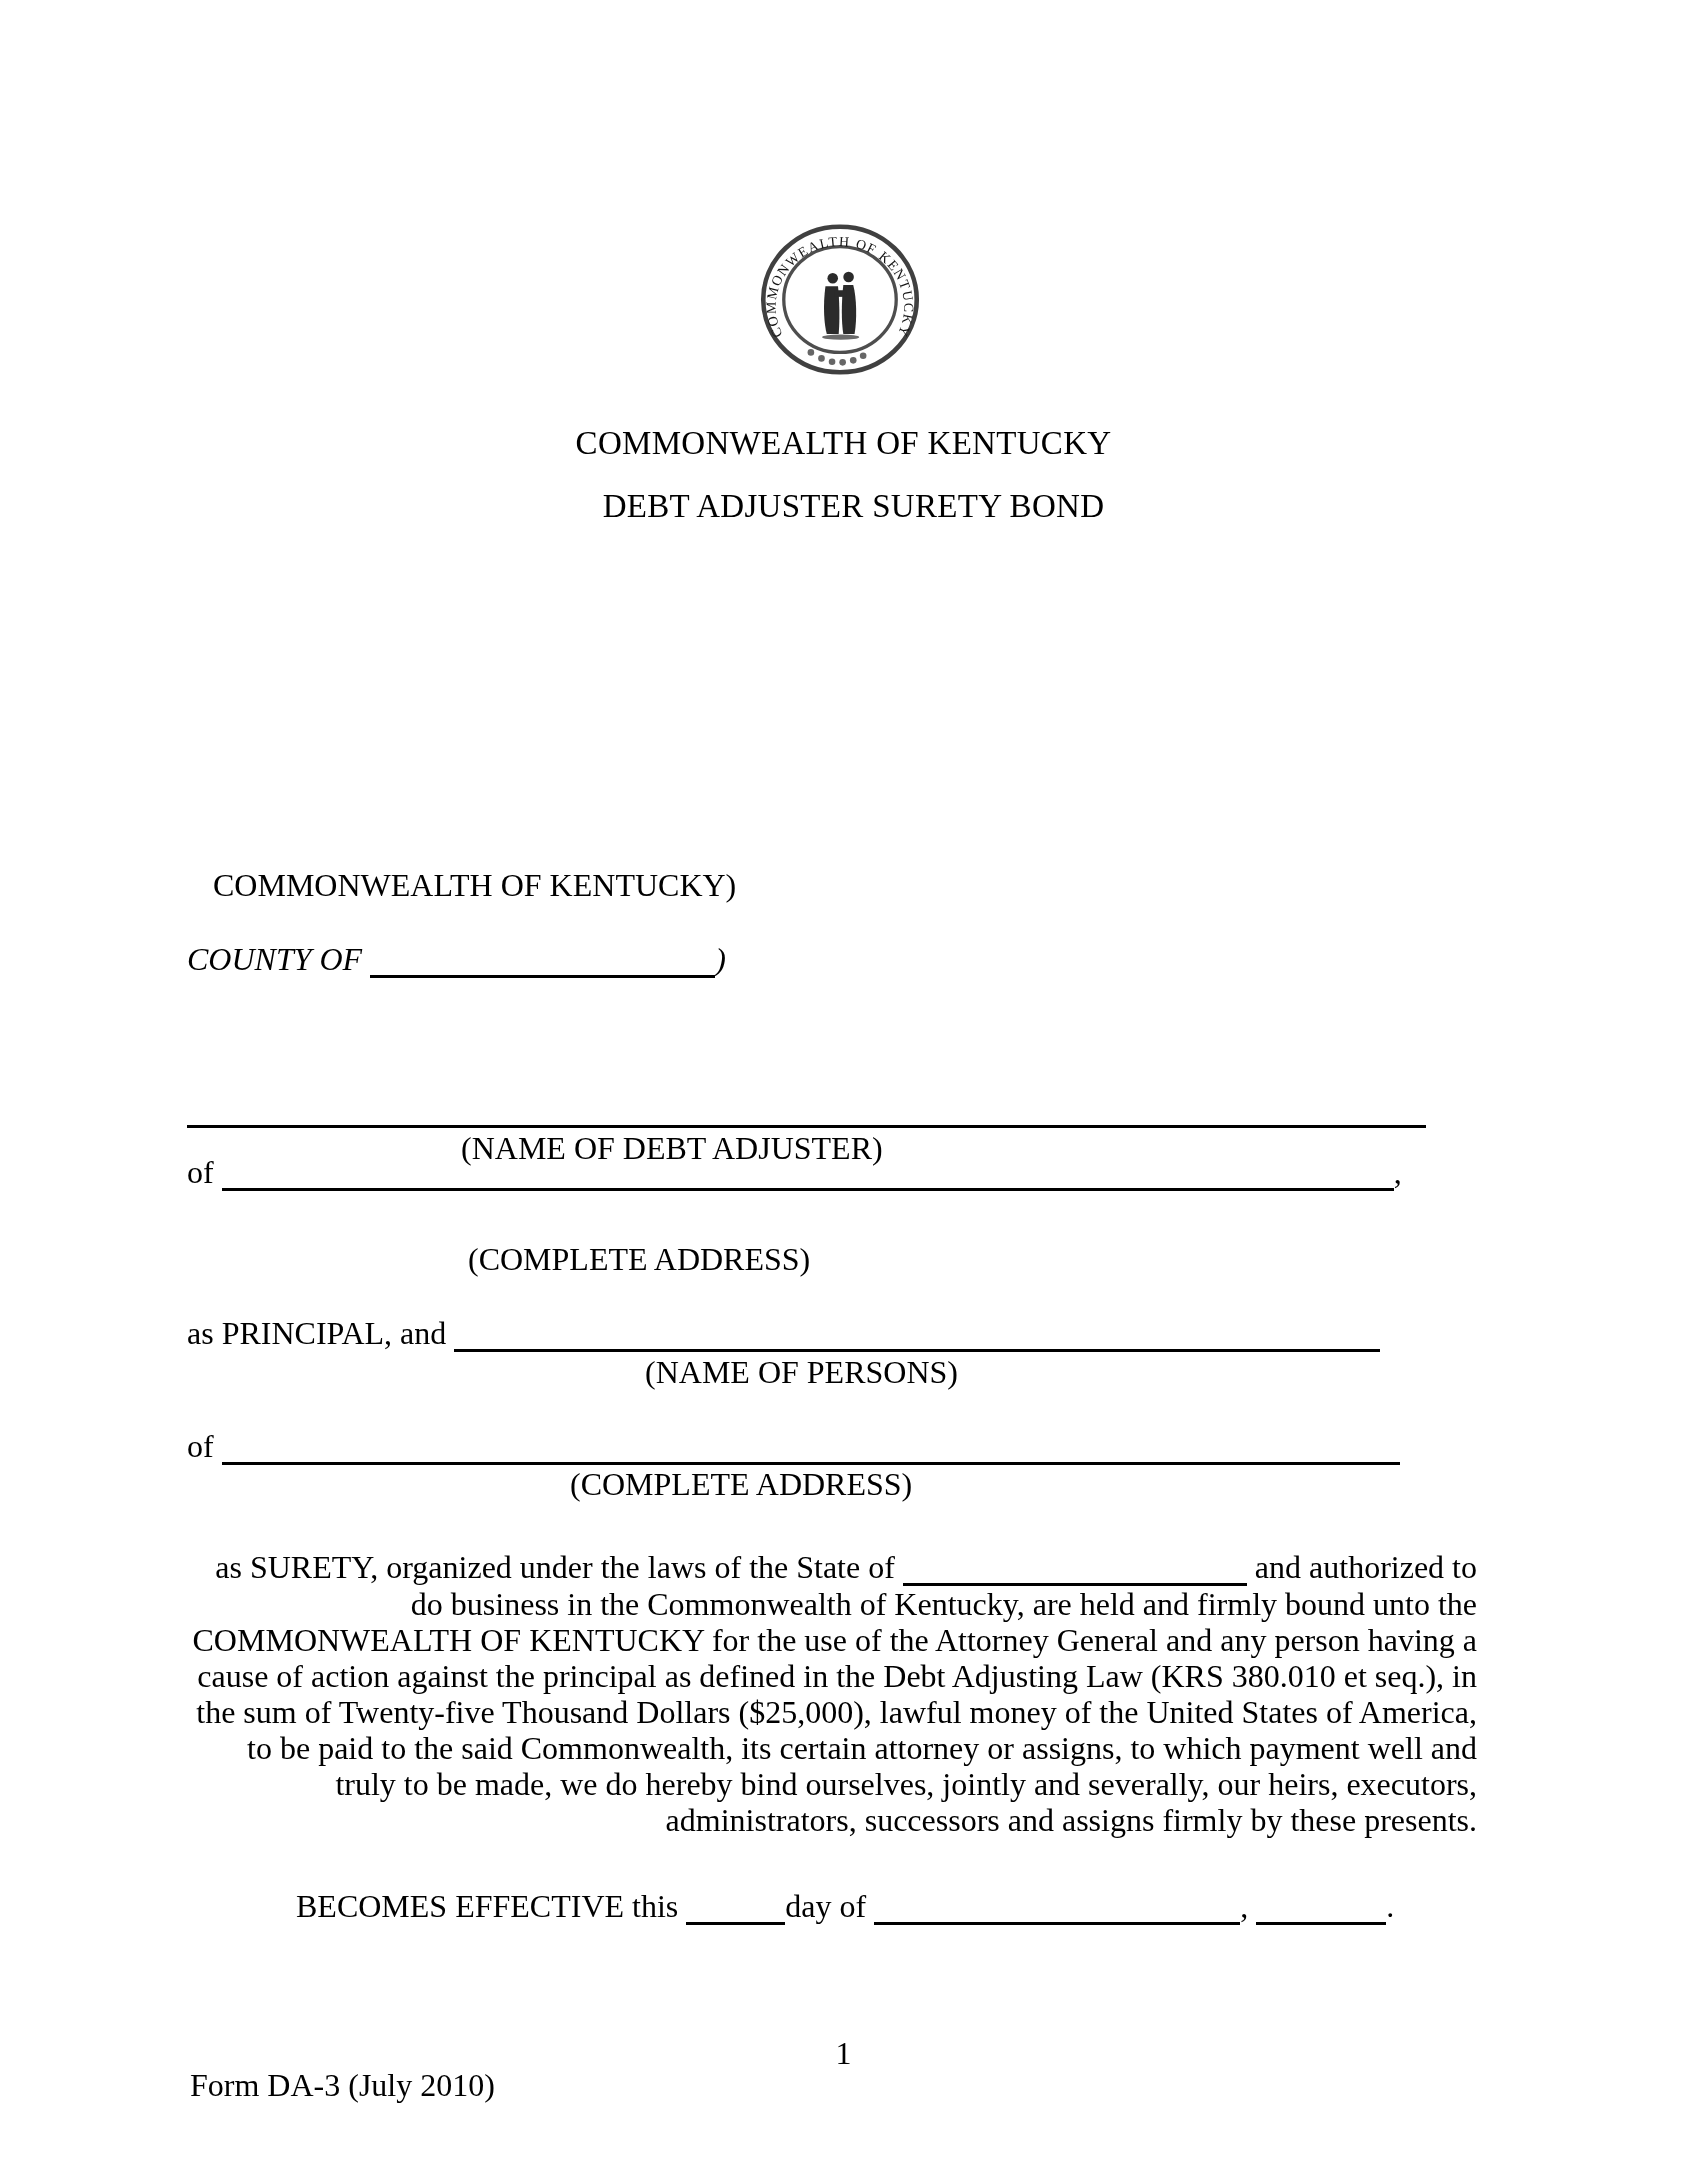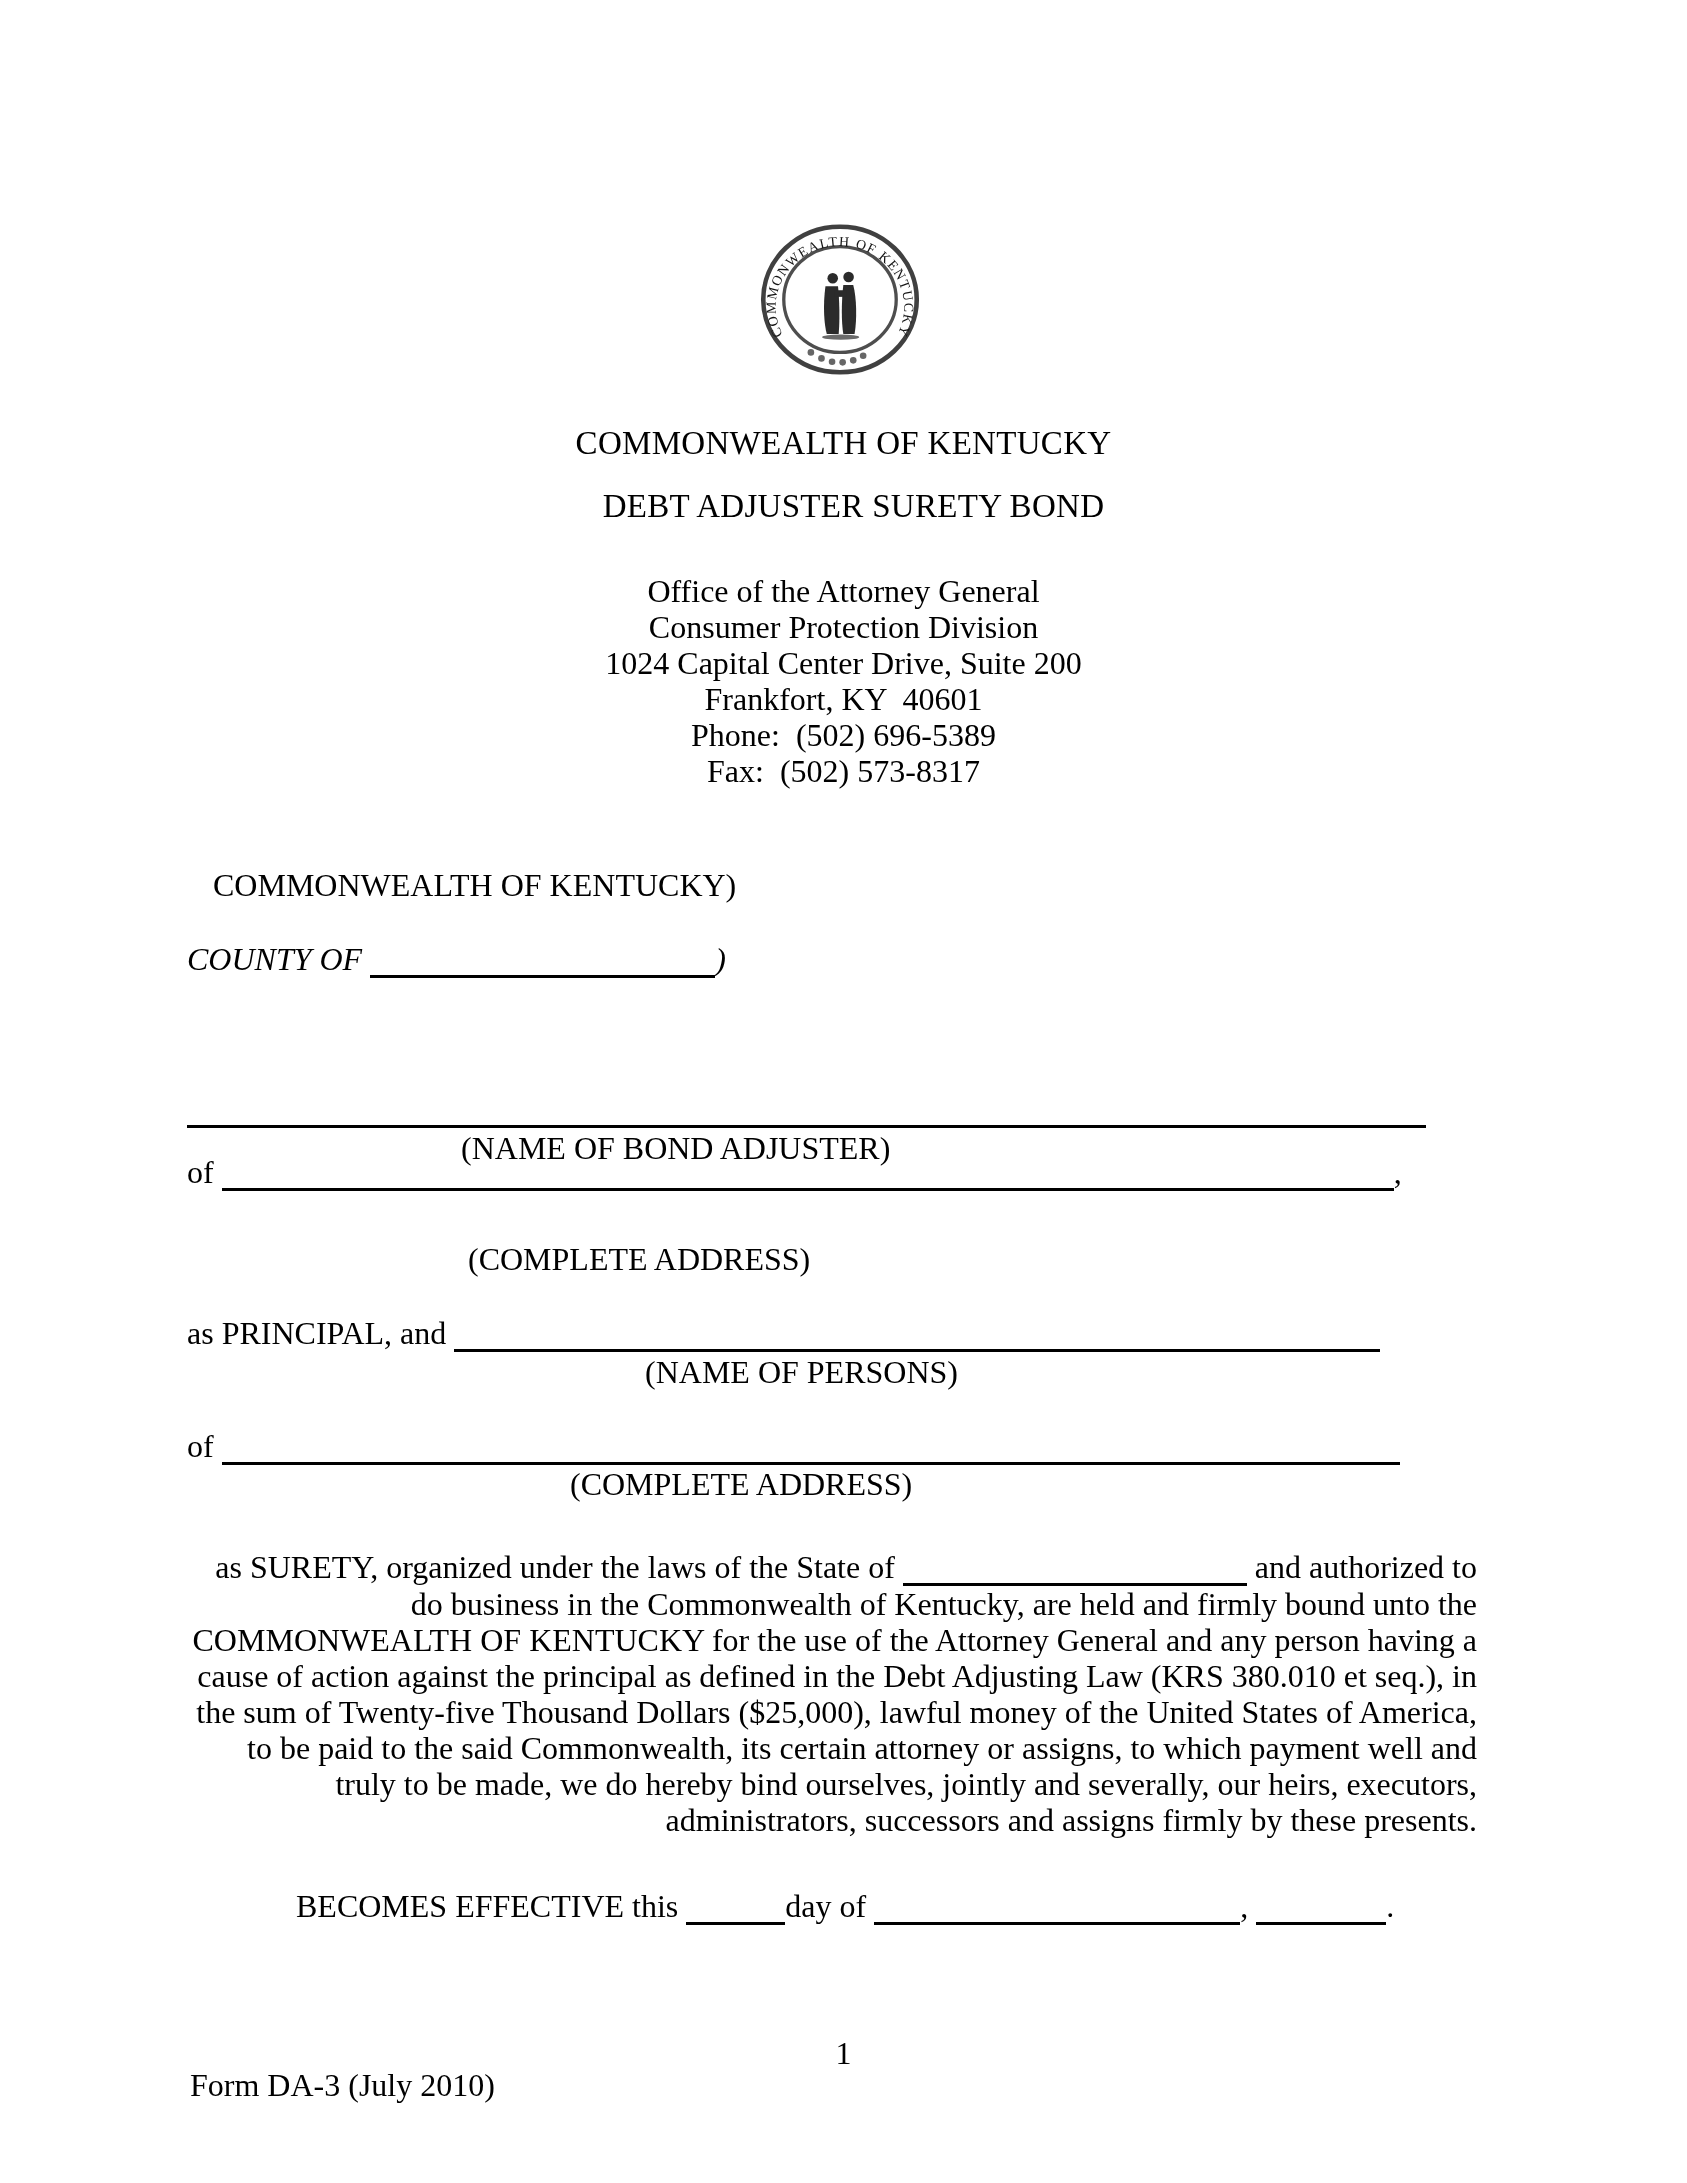--- a/index.html
+++ b/index.html
@@ -66,39 +66,31 @@
         <circle cx="134" cy="215" r="5"></circle>
         <circle cx="150" cy="212" r="5"></circle>
         <circle cx="165" cy="205" r="5"></circle>
       </g>
     </svg>
   </div>
 
   <div class="abs centered title" style="top:425px;">COMMONWEALTH OF KENTUCKY</div>
   <div class="abs centered title" style="top:488px;margin-left:20px;">DEBT ADJUSTER SURETY BOND</div>
 
-  <div class="abs centered addr" style="top:573px;">
-    <div class="pre">Office of the Attorney General</div>
-    <div class="pre">Consumer Protection Division</div>
-    <div class="pre">1024 Capital Center Drive, Suite 200</div>
-    <div class="pre">Frankfort, KY  40601</div>
-    <div class="pre">Phone:  (502) 696-5389</div>
-    <div class="pre">Fax:  (502) 573-8317</div>
-  </div>
 
   <div class="abs" style="top:867px;left:177px;margin-left:36px;">COMMONWEALTH OF KENTUCKY)</div>
 
   <div class="abs" style="top:941px;left:187px;font-style:italic;">
     <span>COUNTY OF</span>
     <span class="blank" style="width:345px;"></span><span>)</span>
   </div>
 
 
   <div class="abs rule-line" style="top:1092px;left:187px;width:1239px;"></div>
-  <div class="abs" style="top:1130px;left:461px;">(NAME OF BOND ADJUSTER)</div>
+  <div class="abs" style="top:1130px;left:461px;">(NAME OF DEBT ADJUSTER)</div>
 
   <div class="abs" style="top:1154px;left:187px;">
     <span>of</span>
     <span class="blank" style="width:1172px;"></span><span>,</span>
   </div>
   <div class="abs" style="top:1241px;left:468px;">(COMPLETE ADDRESS)</div>
 
   <div class="abs" style="top:1315px;left:187px;">
     <span>as PRINCIPAL, and</span>
     <span class="blank" style="width:926px;"></span>

